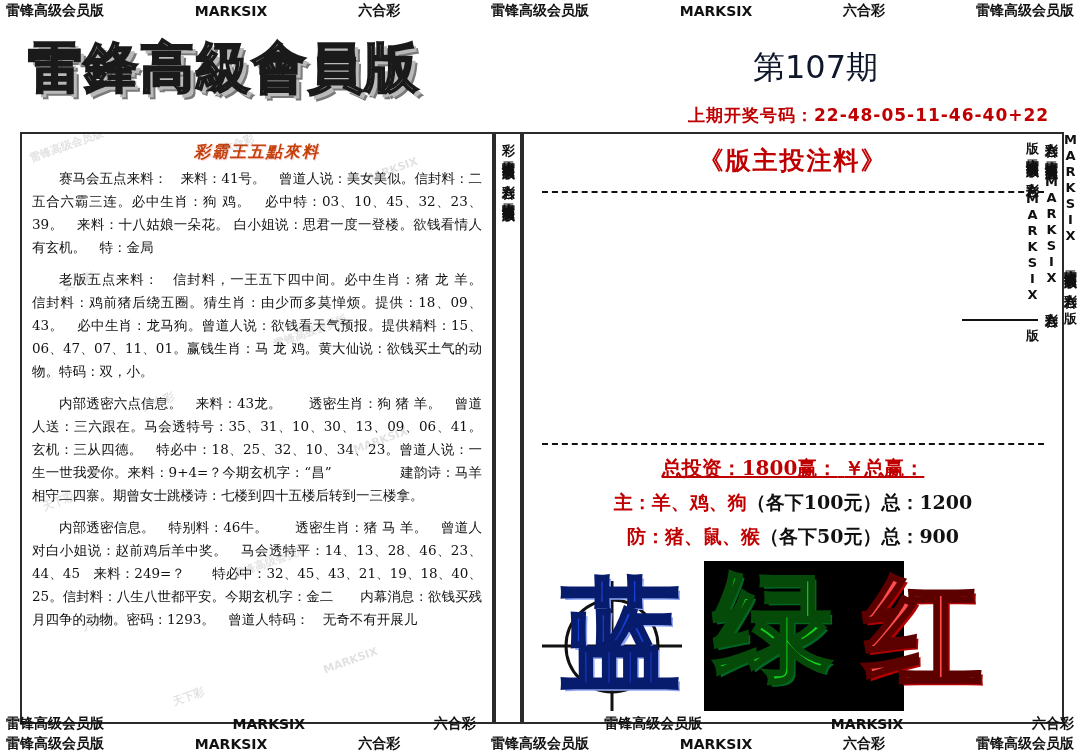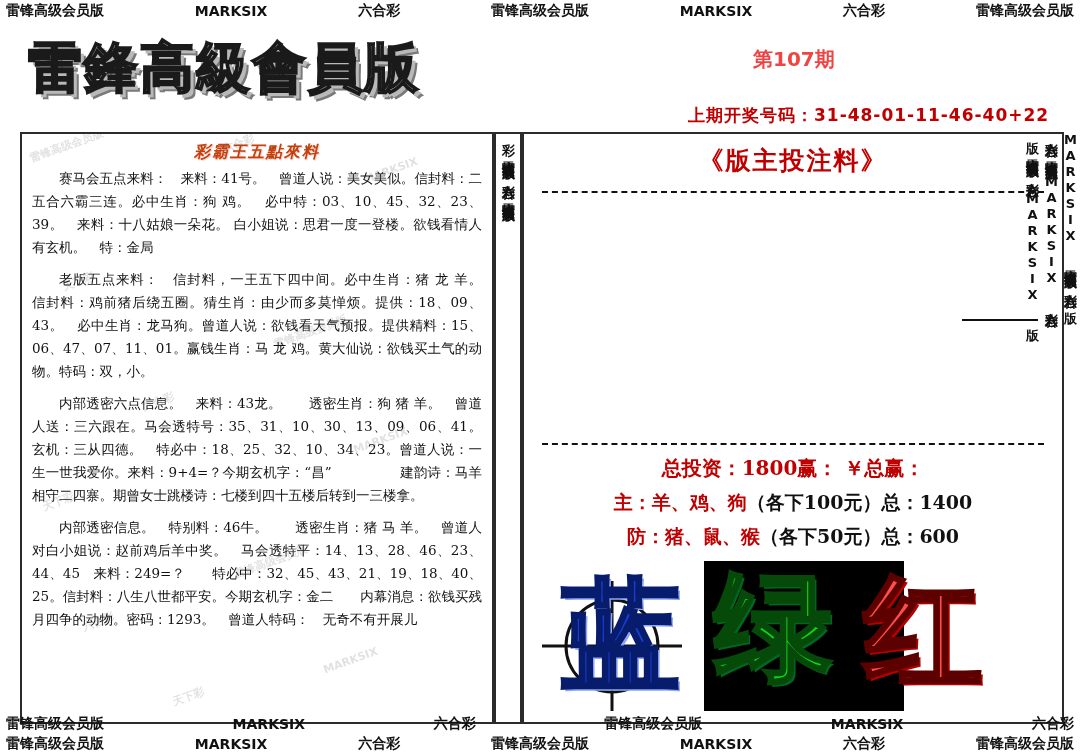--- a/index.html
+++ b/index.html
@@ -29,21 +29,21 @@
     position:absolute;left:20px;top:8px;
     font-family:"DejaVu Sans","Liberation Sans",sans-serif;
     font-size:54px;font-weight:bold;
     color:#e8e8e8;
     -webkit-text-stroke:2px #1a1a1a;
     text-shadow:4px 4px 0 #b9b9b9, 6px 6px 0 #7a7a7a;
     letter-spacing:2px;
   }
   .issue{
     position:absolute;left:745px;top:22px;
-    font-size:20px;font-weight:bold;color:#ef4444;
+    font-size:32px;font-weight:normal;color:#0f172a;
   }
   .lastdraw{
     position:absolute;left:680px;top:80px;
     font-size:17px;font-weight:bold;color:#c00000;
     letter-spacing:1px;
   }
 
   
   .panel{
     position:absolute;
@@ -107,20 +107,21 @@
   .dashbox{
     margin:14px 18px 0 18px;height:250px;
     border-top:2px dashed #111;border-bottom:2px dashed #111;
     position:relative;
   }
   .dash-mid{position:absolute;left:420px;right:6px;top:126px;border-top:2px solid #111;}
   .rsum{
     text-align:center;margin-top:10px;
     font-size:20px;font-weight:bold;color:#c00000;
     font-family:"DejaVu Serif","Liberation Serif",serif;
+    text-decoration:underline;
   }
   .rline{
     text-align:center;margin-top:8px;
     font-size:19px;font-weight:bold;color:#111;
     font-family:"DejaVu Serif","Liberation Serif",serif;
   }
   .rline .zi{color:#c00000;}
   
   .bigchars{
     position:absolute;left:10px;right:10px;bottom:6px;height:155px;
@@ -154,21 +155,21 @@
   <span>六合彩</span>
   <span>雷锋高级会员版</span>
   <span>MARKSIX</span>
   <span>六合彩</span>
   <span>雷锋高级会员版</span>
 </div>
 
 <div class="header">
   <div class="logo">雷鋒高級會員版</div>
   <div class="issue">第107期</div>
-  <div class="lastdraw">上期开奖号码：31-48-01-11-46-40+22</div>
+  <div class="lastdraw">上期开奖号码：22-48-05-11-46-40+22</div>
 </div>
 
 <div class="panel left-panel">
   <div class="wm-layer">
     <div class="wm-item" style="left:6px;top:4px;">雷锋高级会员版</div>
     <div class="wm-item" style="left:200px;top:2px;">六合彩</div>
     <div class="wm-item" style="left:340px;top:30px;">MARKSIX</div>
     <div class="wm-item" style="left:40px;top:140px;">天下彩</div>
     <div class="wm-item" style="left:250px;top:190px;">雷锋高级会员版</div>
     <div class="wm-item" style="left:120px;top:260px;">六合彩</div>
@@ -199,25 +200,25 @@
   <div class="dashbox">
     <div class="dash-mid"></div>
   </div>
 
   <div class="rsum">
     <span>总投资：1800赢：</span>
     <span>￥总赢：</span>
   </div>
 
   <div class="rline">
-    <span class="zi">主：</span><span class="zi">羊、鸡、狗</span><span>（各下100元）</span><span>总：</span><span>1400</span>
+    <span class="zi">主：</span><span class="zi">羊、鸡、狗</span><span>（各下100元）</span><span>总：</span><span>1200</span>
   </div>
 
   <div class="rline">
-    <span class="zi">防：</span><span class="zi">猪、鼠、猴</span><span>（各下50元）</span><span>总：</span><span>600</span>
+    <span class="zi">防：</span><span class="zi">猪、鼠、猴</span><span>（各下50元）</span><span>总：</span><span>900</span>
   </div>
 
   <div class="bigchars">
     <div class="blackbox"></div>
     <svg class="crosshair" viewBox="0 0 140 130">
       <circle cx="70" cy="65" r="46" fill="none" stroke="#111" stroke-width="3"></circle>
       <line x1="0" y1="65" x2="140" y2="65" stroke="#111" stroke-width="3"></line>
       <line x1="70" y1="0" x2="70" y2="130" stroke="#111" stroke-width="3"></line>
     </svg>
     <div class="bc blue">蓝</div>

